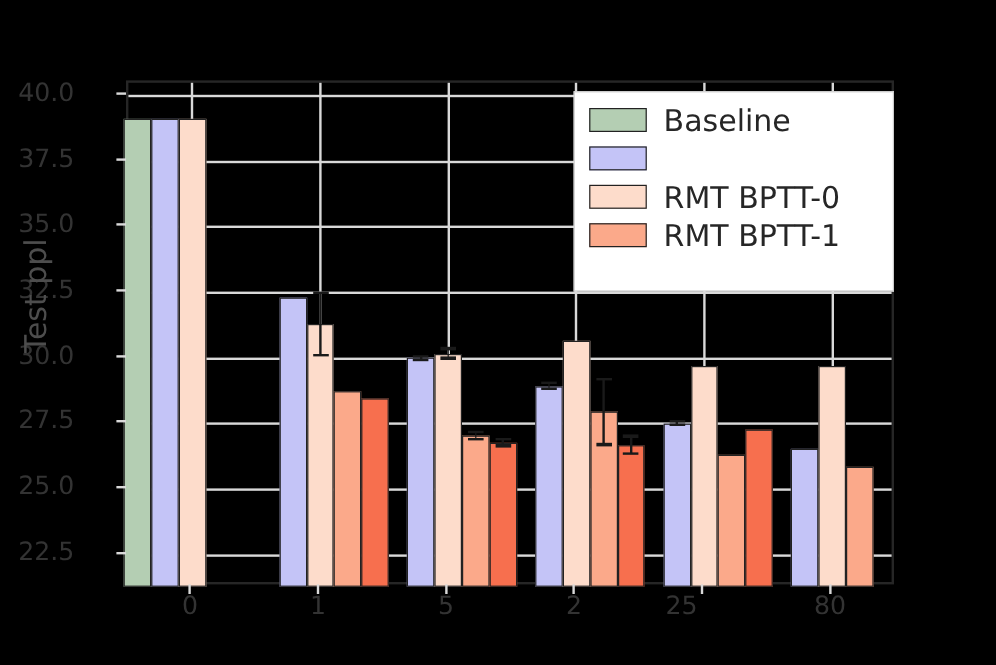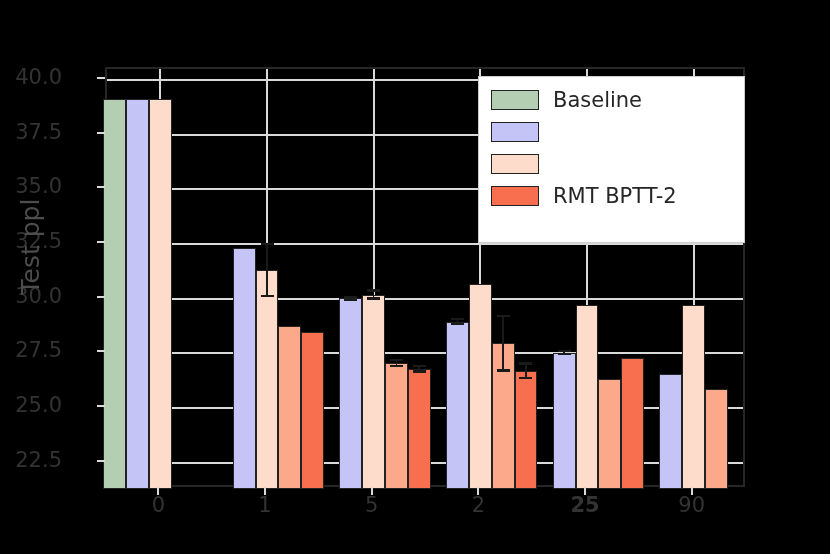--- a/index.html
+++ b/index.html
@@ -137,21 +137,21 @@
   }
   .legend-swatch {
     width: 48px;
     height: 20px;
     border: 1.4px solid #222222;
     box-sizing: border-box;
     flex: 0 0 auto;
   }
   .legend-text {
     margin-left: 14px;
-    font-size: 21px;
+    font-size: 25px;
     color: #262626;
     white-space: nowrap;
   }
 </style>
 </head>
 <body>
 
 <div id="figure">
 
   <div id="plot-area">
@@ -243,35 +243,36 @@
   <div id="xticks">
       <div class="xtick-mark" style="left: 157.333px;"></div>
       <div class="xtick-label" style="left: 98.3333px;">0</div>
       <div class="xtick-mark" style="left: 264px;"></div>
       <div class="xtick-label" style="left: 205px;">1</div>
       <div class="xtick-mark" style="left: 370.667px;"></div>
       <div class="xtick-label" style="left: 311.667px;">5</div>
       <div class="xtick-mark" style="left: 477.333px;"></div>
       <div class="xtick-label" style="left: 418.333px;">2</div>
       <div class="xtick-mark" style="left: 584px;"></div>
-      <div class="xtick-label" style="left: 525px; font-weight: bold;">25</div>
+      <div class="xtick-label" style="left: 508px;">25</div>
       <div class="xtick-mark" style="left: 690.667px;"></div>
-      <div class="xtick-label" style="left: 631.667px;">90</div>
+      <div class="xtick-label" style="left: 631.667px;">80</div>
     </div>
 
   <div id="legend">
       <div class="legend-row">
         <div class="legend-swatch" style="background: rgb(180, 206, 179);"></div>
         <div class="legend-text">Baseline</div>
       </div>
       <div class="legend-row">
         <div class="legend-swatch" style="background: rgb(196, 196, 247);"></div>
       </div>
       <div class="legend-row">
         <div class="legend-swatch" style="background: rgb(253, 220, 203);"></div>
-      </div>
-      <div class="legend-row">
-        <div class="legend-swatch" style="background: rgb(247, 111, 78);"></div>
-        <div class="legend-text">RMT BPTT-2</div>
+        <div class="legend-text">RMT BPTT-0</div>
+      </div>
+      <div class="legend-row">
+        <div class="legend-swatch" style="background: rgb(251, 169, 138);"></div>
+        <div class="legend-text">RMT BPTT-1</div>
       </div>
     </div>
 
 </div>
 
 </body></html>

